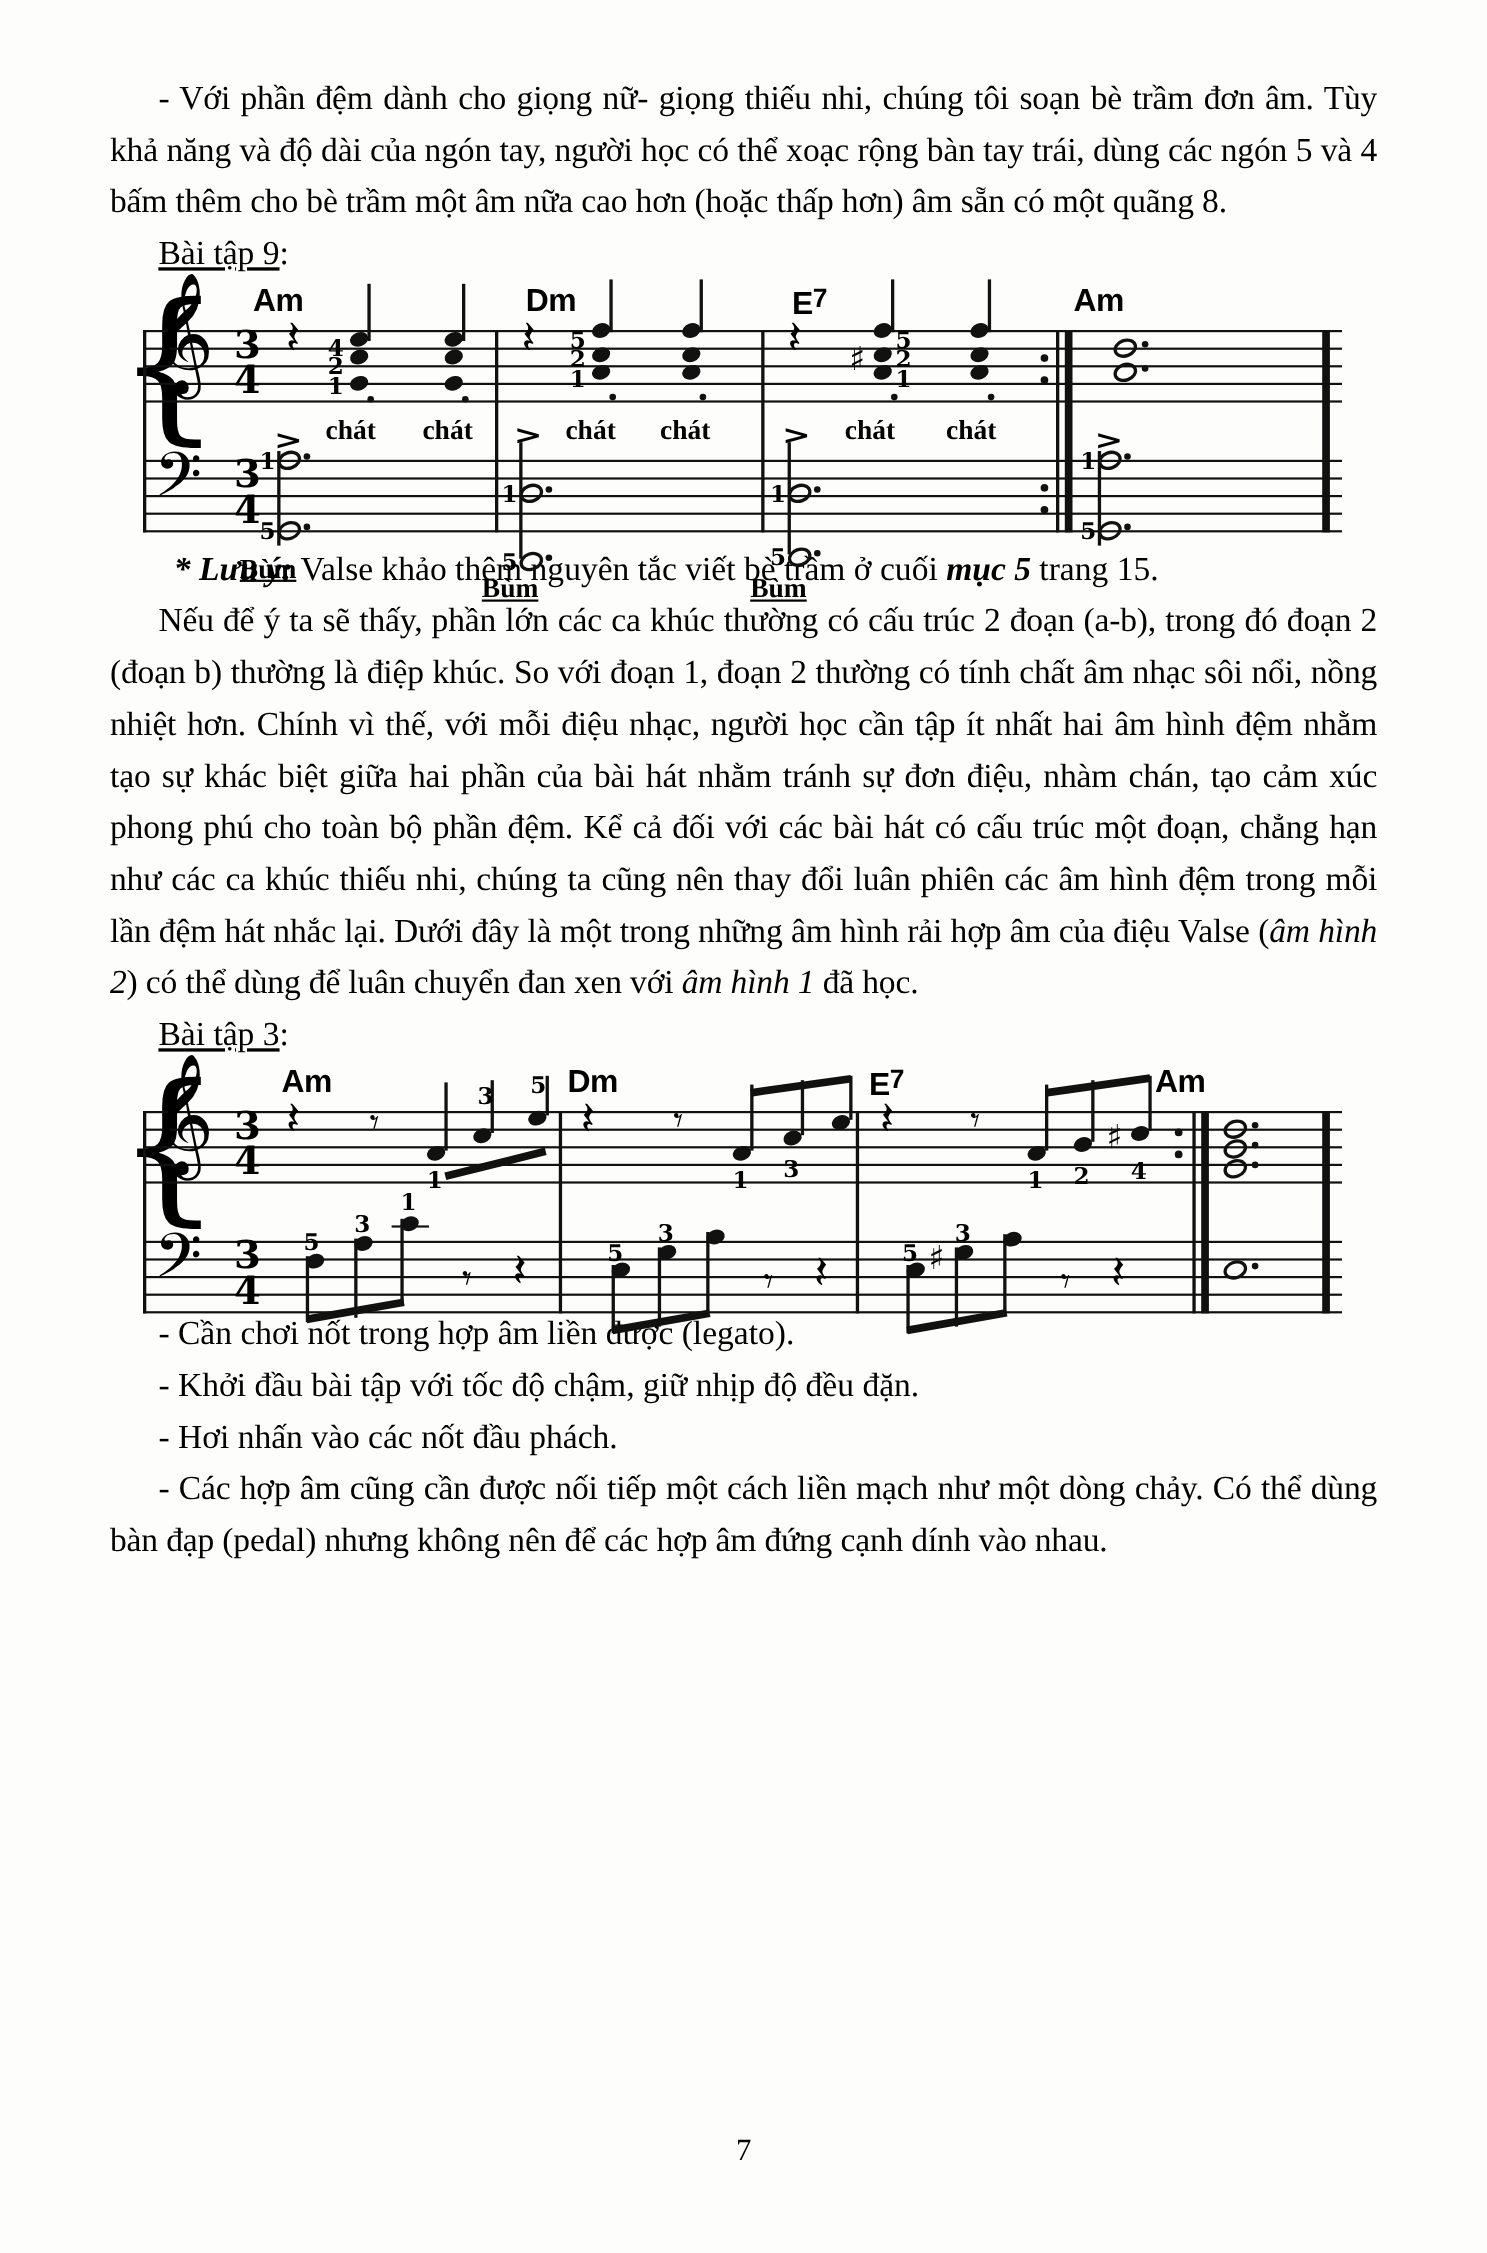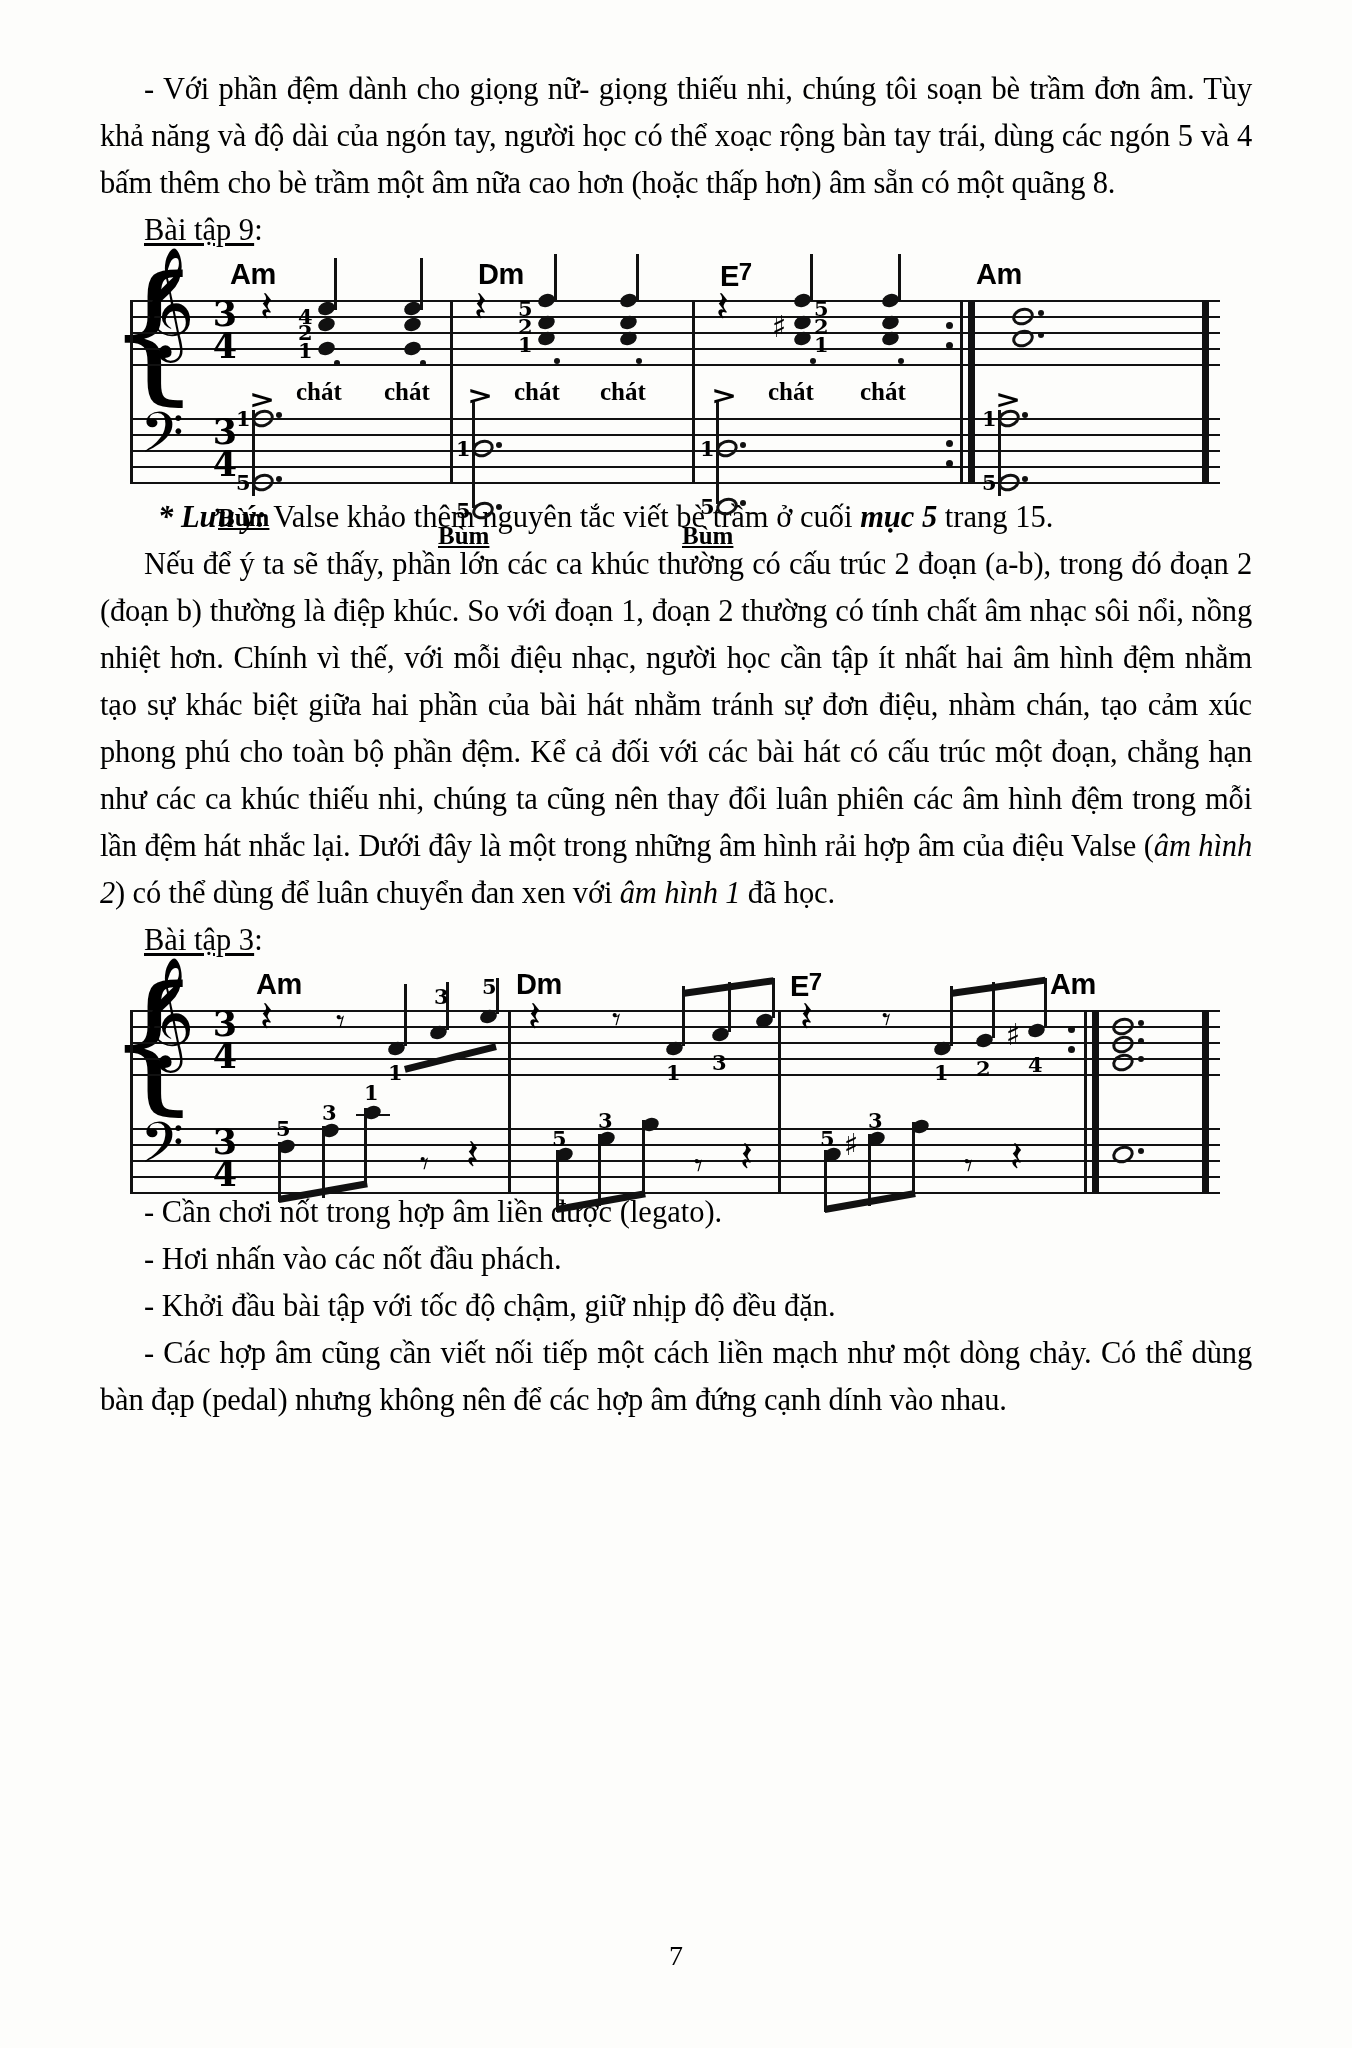--- a/index.html
+++ b/index.html
@@ -481,21 +481,21 @@
       <div class="aug" style="left:1038px;top:86px;"></div>
       <div class="nhead open" style="left:1012px;top:176px;"></div>
       <div class="aug" style="left:1038px;top:178px;"></div>
 
       <div class="barline thick" style="left:1102px;top:40px;height:184px;"></div>
     </div>
   </div>
 
 
   <div class="bullet-line">- Cần chơi nốt trong hợp âm liền được (legato).</div>
+  <div class="bullet-line">- Khởi đầu bài tập với tốc độ chậm, giữ nhịp độ đều đặn.</div>
   <div class="bullet-line">- Hơi nhấn vào các nốt đầu phách.</div>
-  <div class="bullet-line">- Khởi đầu bài tập với tốc độ chậm, giữ nhịp độ đều đặn.</div>
-
-  <p class="body indent">- Các hợp âm cũng cần viết nối tiếp một cách liền mạch như một dòng chảy. Có thể dùng bàn đạp (pedal) nhưng không nên để các hợp âm đứng cạnh dính vào nhau.</p>
+
+  <p class="body indent">- Các hợp âm cũng cần được nối tiếp một cách liền mạch như một dòng chảy. Có thể dùng bàn đạp (pedal) nhưng không nên để các hợp âm đứng cạnh dính vào nhau.</p>
 
  </div>
 
  <div class="pageno">7</div>
 </div>
 
 </body></html>

